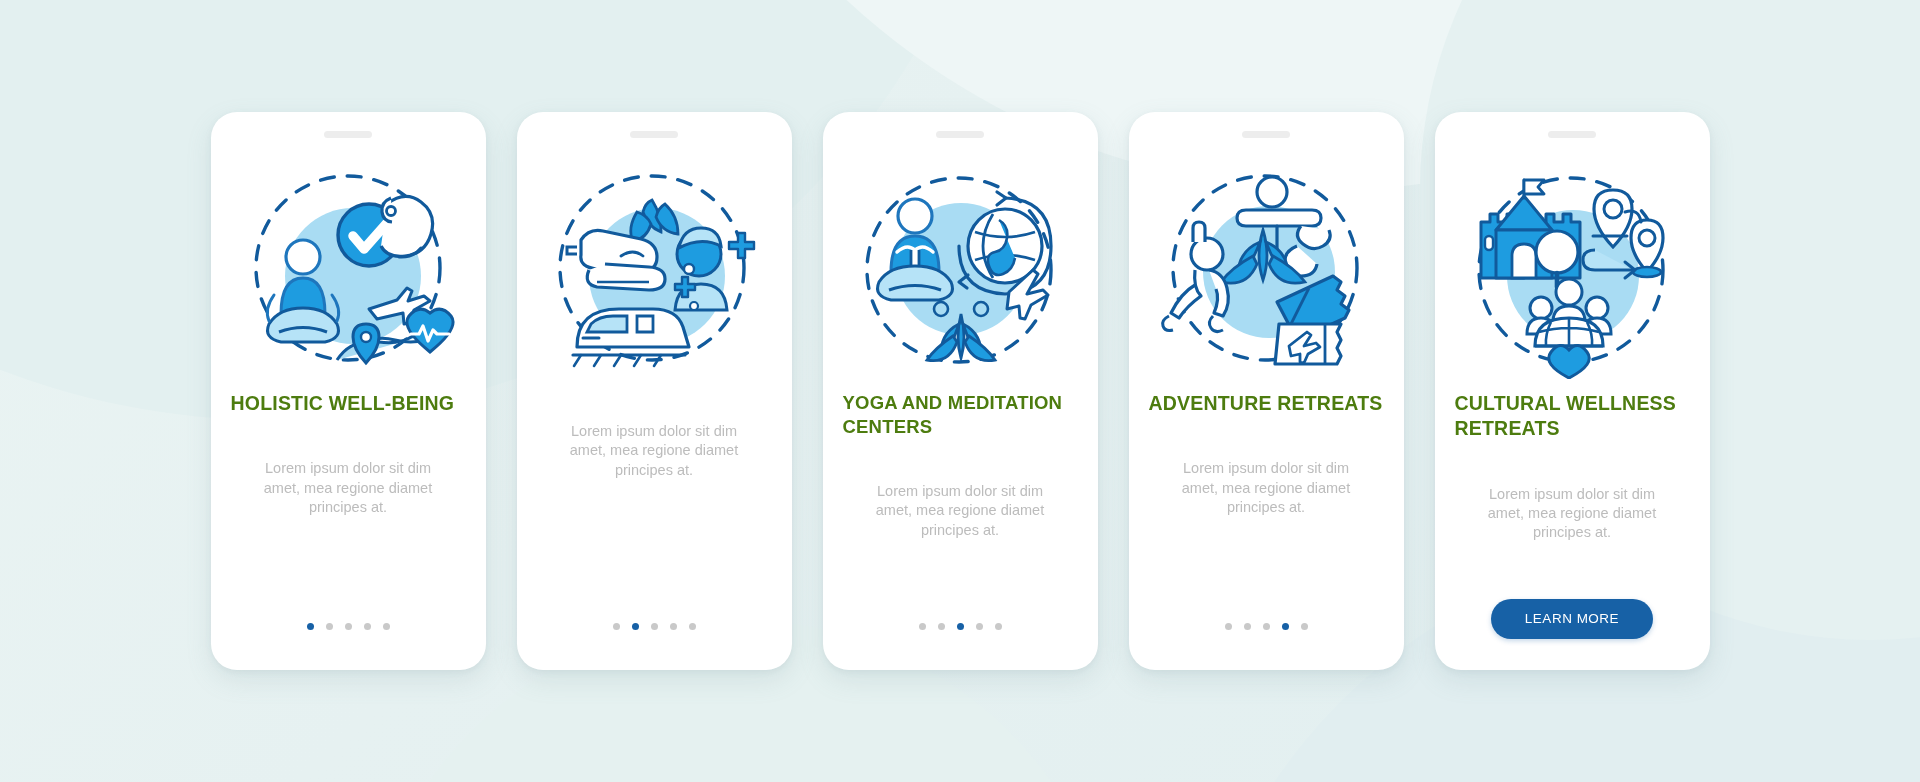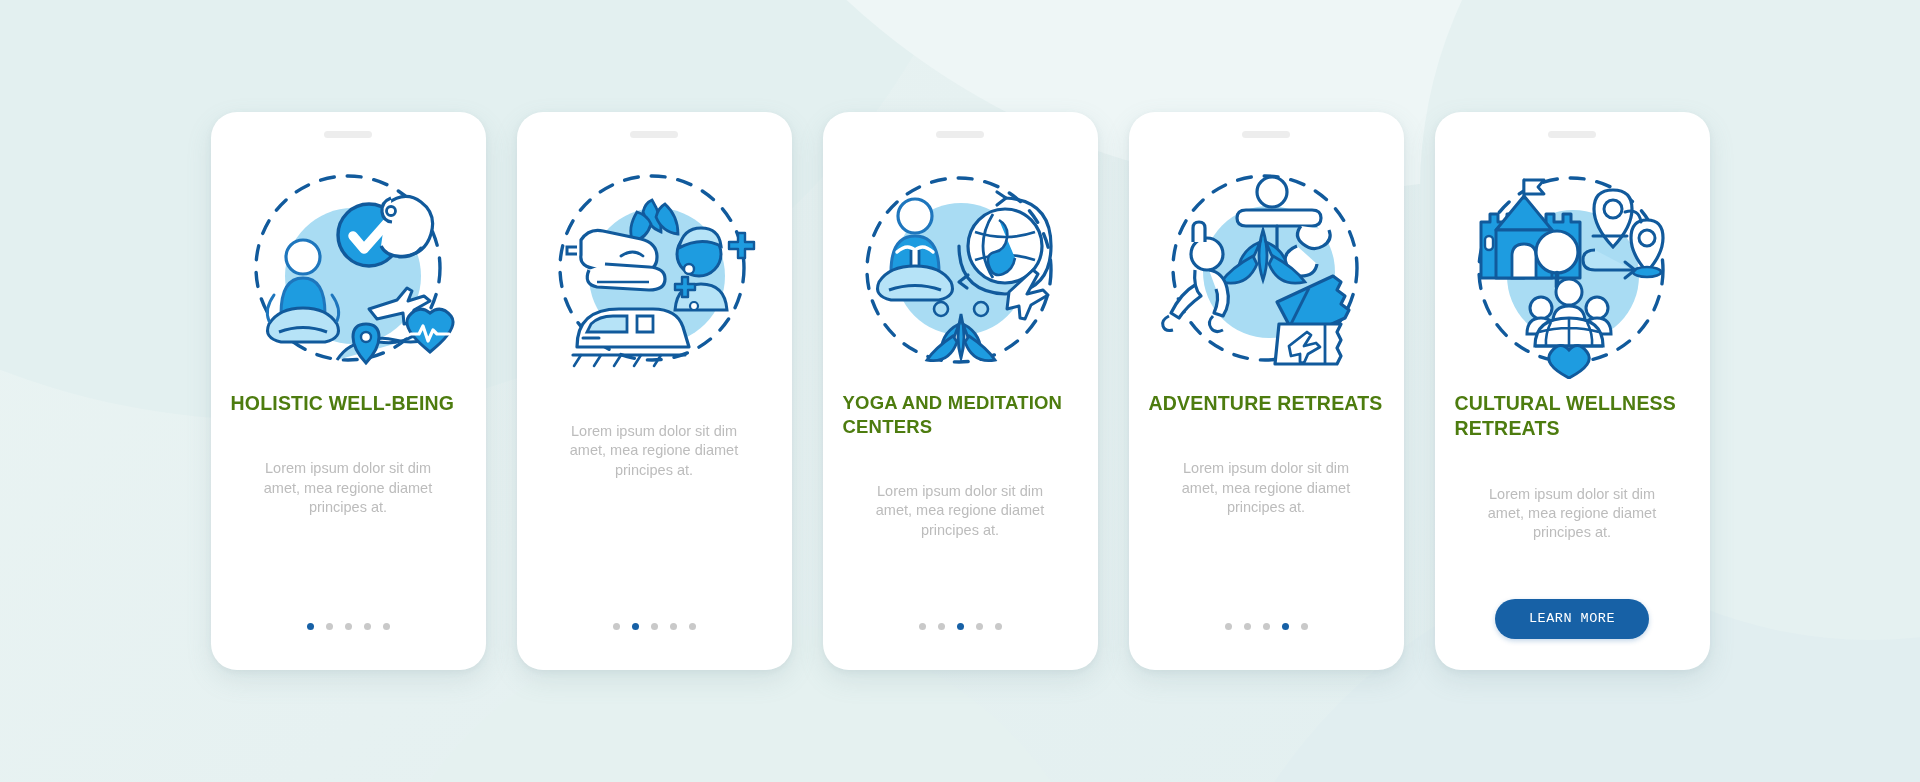--- a/index.html
+++ b/index.html
@@ -119,21 +119,21 @@
   .cta{
     margin-bottom:31px;
     background:#1761a6;
     color:#ffffff;
     border:none;
     border-radius:22px;
     padding:0 34px;
     height:40px;
     line-height:40px;
     font-size:13.5px;
-    font-family:Liberation Mono, monospace;
+    font-family:Liberation Sans, sans-serif;
     letter-spacing:0.5px;
     cursor:pointer;
     box-shadow:0 2px 5px rgba(23,97,166,0.25);
   }
 </style>
 </head>
 <body>
 
 <div class="bg">
   <div class="bg-arc arc-1"></div>

